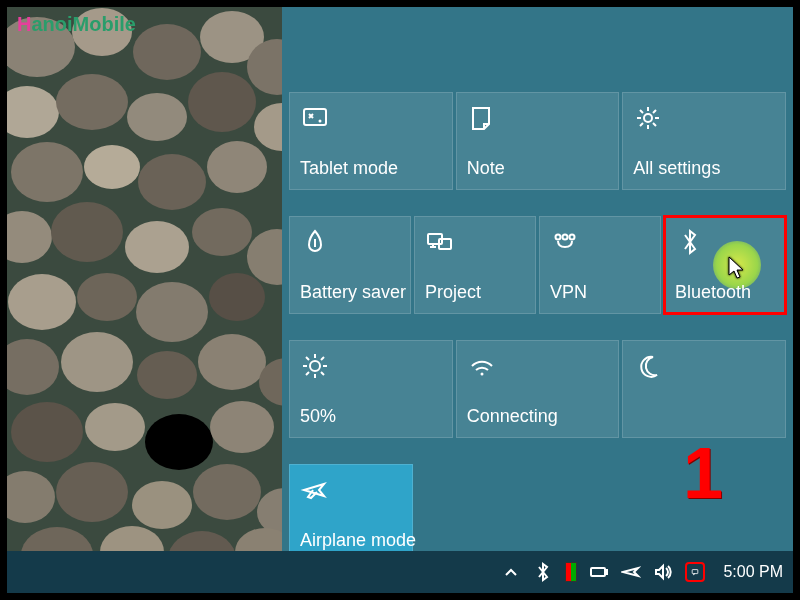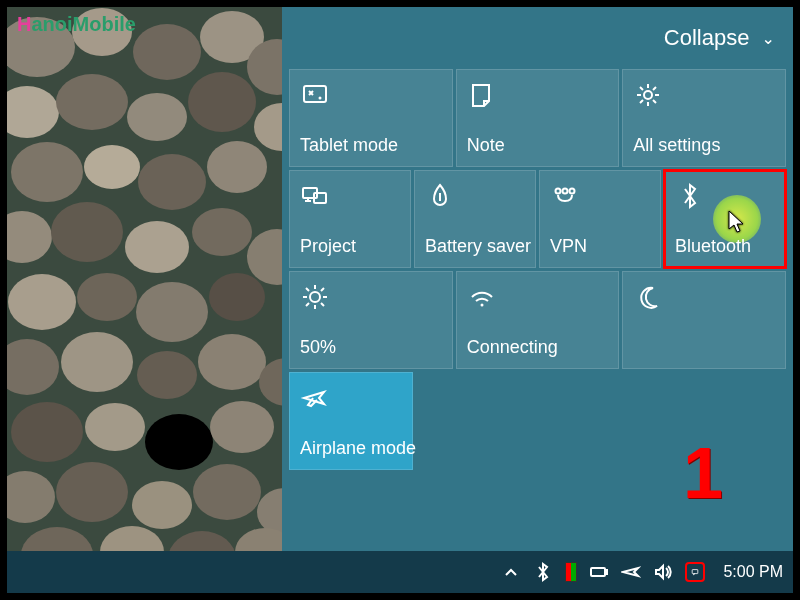--- a/index.html
+++ b/index.html
@@ -9,21 +9,21 @@
   .viewport { position: absolute; left: 7px; top: 7px; right: 7px; bottom: 7px; background: #ffffff; overflow: hidden; }
   .wallpaper { position: absolute; left: 0; top: 0; width: 275px; height: 560px; overflow: hidden; }
   .wallpaper svg { width: 100%; height: 100%; }
   .watermark { position: absolute; left: 10px; top: 6px; font-size: 20px; font-weight: 700; color: #2a9d6b; z-index: 5; }
   .watermark .h { color: #e63f9b; }
   .panel { position: absolute; left: 275px; top: 0; right: 0; bottom: 34px; background: rgba(40,110,130,0.95); }
   .collapse { position: absolute; top: 18px; right: 18px; color: #fff; font-size: 22px; font-weight: 400; cursor: pointer; }
   .collapse .chev { display:inline-block; margin-left:6px; font-size:16px; position:relative; top:-1px;}
   .tiles { position: absolute; top: 62px; left: 7px; right: 7px; }
   .row { display: flex; gap: 3px; margin-bottom: 3px; }
-  .tile { flex: 1; height: 98px; background: rgba(255,255,255,0.10); border: 1px solid rgba(255,255,255,0.15); position: relative; color: #fff; cursor: pointer; }
+  .tile { flex: 1; height: 98px; background: rgba(255,255,255,0.10); border: 1px solid rgba(255,255,255,0.15); position: relative; color: #fff; cursor: pointer; margin-top: 23px; }
   .tile.active { background: #2fa4c9; }
   .tile.disabled { color: rgba(255,255,255,0.55); }
   .tile .ico { position: absolute; left: 10px; top: 10px; width: 30px; height: 30px; display:flex; align-items:center; justify-content:center;}
   .tile .ico svg { stroke: #fff; stroke-width: 2; fill: none; }
   .tile.disabled .ico svg { stroke: rgba(255,255,255,0.55); }
   .tile .lbl { position: absolute; left: 10px; bottom: 10px; font-size: 18px; font-weight: 500; white-space: nowrap; }
   .tile.highlight { outline: 3px solid #ff0000; outline-offset: -2px; }
   .hl-dot { position:absolute; width:48px; height:48px; border-radius:50%; background: radial-gradient(circle, #d6e84a 0%, #9ad64a 60%, rgba(154,214,74,0) 100%); top:24px; left:48px; }
   .cursor { position:absolute; top:38px; left:62px; }
   .cursor svg { filter: drop-shadow(0 0 1px #000); }
@@ -87,24 +87,20 @@
             <ellipse cx="125" cy="545" rx="32" ry="26" fill="#9d9381"></ellipse>
             <ellipse cx="195" cy="552" rx="34" ry="28" fill="#625a50"></ellipse>
             <ellipse cx="258" cy="545" rx="30" ry="24" fill="#8a8172"></ellipse>
         </g>
       </svg>
     </div>
 
     <div class="watermark"><span class="h">H</span><span></span>anoiMobile</div>
 
     <div class="panel">
-      <div class="collapse">
-        <span>Collapse</span>
-        <span class="chev">⌄</span>
-      </div>
 
       <div class="tiles">
 
         <div class="row">
           <div class="tile">
             <div class="ico">
                 <svg viewBox="0 0 30 30">
                   <rect x="4" y="6" width="22" height="16" rx="2"></rect>
                   <path d="M9 11 l4 4 M13 11 l-4 4"></path>
                   <circle cx="20" cy="18" r="1.5" fill="#fff" stroke="none"></circle>
@@ -129,35 +125,35 @@
                 </svg>
               </div>
             <div class="lbl">All settings</div>
           </div>
         </div>
 
         <div class="row">
           <div class="tile">
             <div class="ico">
                 <svg viewBox="0 0 30 30">
+                  <path d="M15 4 C15 4 9 11 9 18 a6 6 0 0 0 12 0 C21 11 15 4 15 4 z"></path>
+                  <path d="M15 12 v8"></path>
+                </svg>
+              </div>
+            <div class="lbl">Battery saver</div>
+          </div>
+          <div class="tile">
+            <div class="ico">
+                <svg viewBox="0 0 30 30">
                   <rect x="3" y="7" width="14" height="10" rx="1"></rect>
                   <rect x="14" y="12" width="12" height="10" rx="1"></rect>
                   <path d="M8 17 v3 M5 20 h6"></path>
                 </svg>
               </div>
             <div class="lbl">Project</div>
-          </div>
-          <div class="tile">
-            <div class="ico">
-                <svg viewBox="0 0 30 30">
-                  <path d="M15 4 C15 4 9 11 9 18 a6 6 0 0 0 12 0 C21 11 15 4 15 4 z"></path>
-                  <path d="M15 12 v8"></path>
-                </svg>
-              </div>
-            <div class="lbl">Battery saver</div>
           </div>
           <div class="tile">
             <div class="ico">
                 <svg viewBox="0 0 30 30">
                   <circle cx="8" cy="10" r="2.5"></circle>
                   <circle cx="15" cy="10" r="2.5"></circle>
                   <circle cx="22" cy="10" r="2.5"></circle>
                   <path d="M8 14 q0 6 7 6 q7 0 7 -6"></path>
                 </svg>
               </div>

